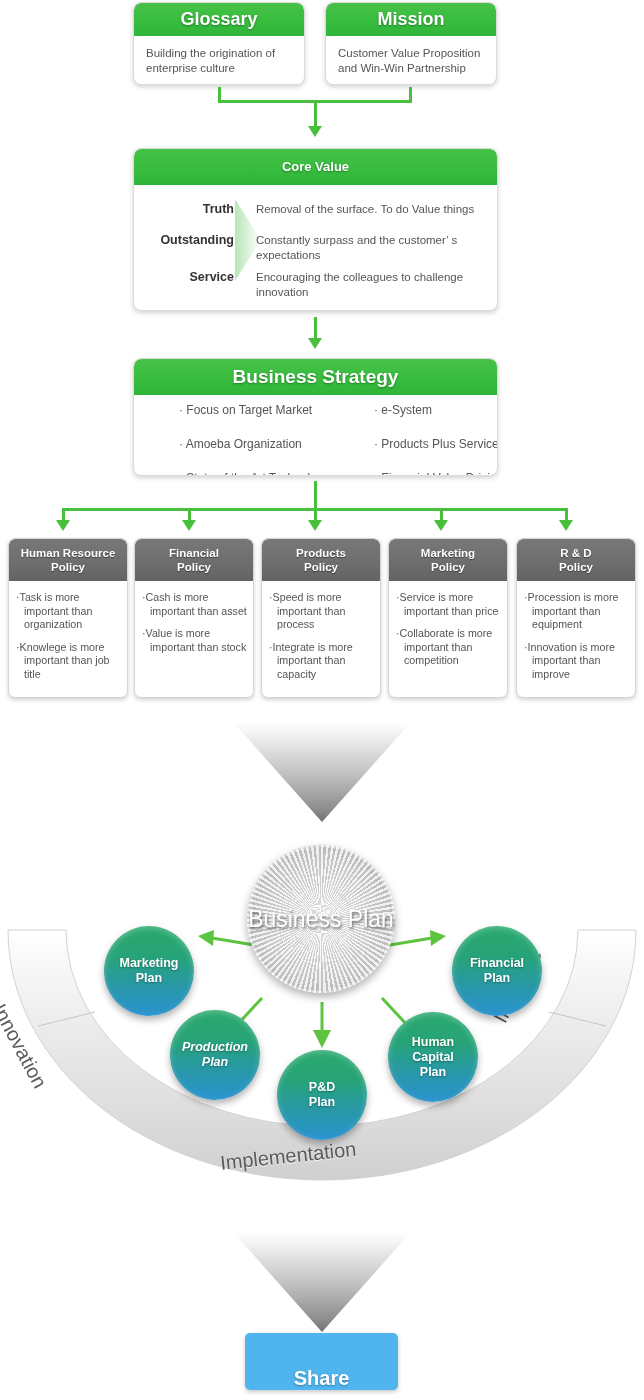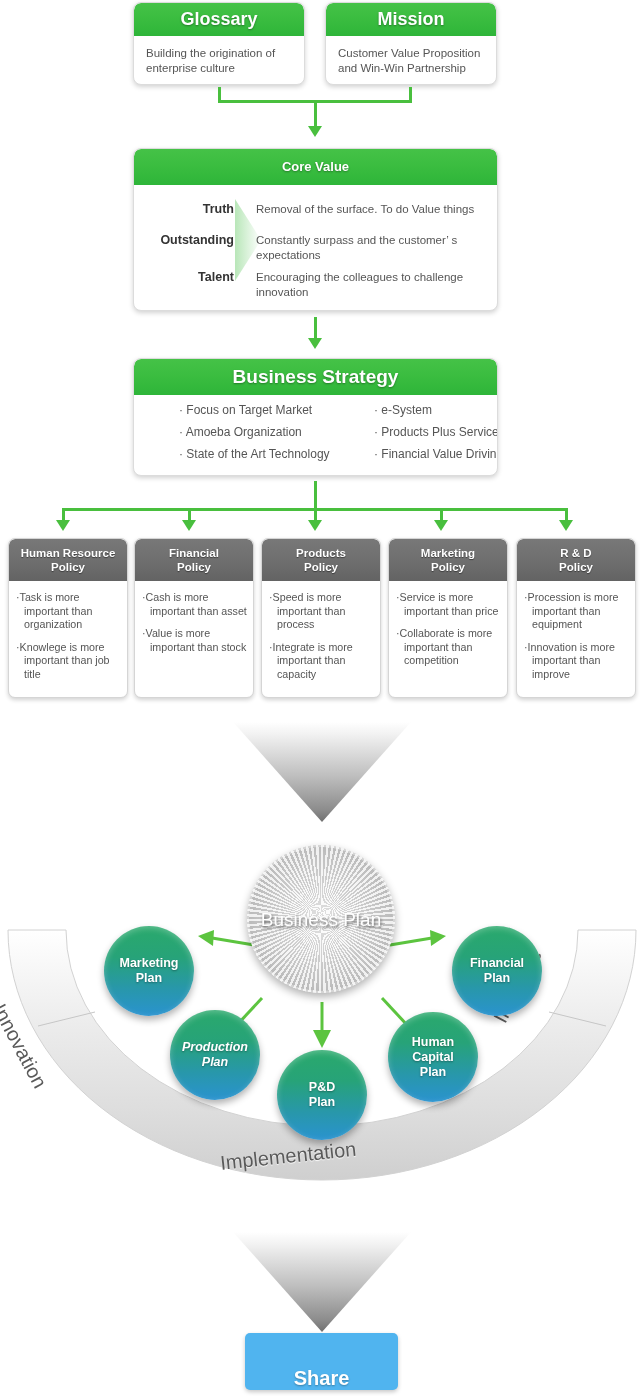--- a/index.html
+++ b/index.html
@@ -55,21 +55,21 @@
   .cv-desc {
     position: absolute; left: 122px; width: 238px;
     font-size: 11.5px; line-height: 15px; color: #555555;
   }
 
   
   #strategy-card { left: 133px; top: 358px; width: 365px; height: 118px; }
   #strategy-card .card-head { height: 36px; line-height: 36px; font-size: 19px; }
   .bs-grid {
     position: absolute; top: 44px; left: 0; width: 100%;
-    display: grid; grid-template-columns: 195px 170px; row-gap: 8px;
+    display: grid; grid-template-columns: 195px 170px; row-gap: 20px;
     padding-left: 45px;
   }
   .bs-item { font-size: 12px; color: #555555; }
   .bs-item:before { content: "\00B7  "; }
 
   
   .policy {
     position: absolute; top: 538px; width: 120px; height: 160px;
     background: #ffffff; border: 1px solid #d5d5d5; border-radius: 7px;
     box-shadow: 0 2px 4px rgba(0,0,0,0.18); overflow: hidden;
@@ -121,21 +121,21 @@
     position: absolute; left: 247px; top: 15px; width: 148px; height: 148px;
     border-radius: 50%;
     background:
       repeating-conic-gradient(from 0deg at 50% 50%,
         rgba(255,255,255,0.75) 0deg 2deg, rgba(175,175,175,0.35) 2deg 4deg),
       radial-gradient(circle at 50% 50%, #fbfbfb 0%, #e4e4e4 30%, #c9c9c9 62%, #a9a9a9 86%, #8e8e8e 100%);
     box-shadow: 0 4px 9px rgba(0,0,0,0.3), inset 0 0 0 2px rgba(255,255,255,0.4);
     display: flex; align-items: center; justify-content: center; flex-direction: column;
   }
   #business-plan .bp-text {
-    font-size: 19px; color: #ffffff; font-weight: normal; text-align: center;
+    font-size: 23px; color: #ffffff; font-weight: normal; text-align: center;
     line-height: 27px; text-shadow: 1px 2px 3px rgba(70,70,70,0.85);
   }
 
   
   .plan-circle {
     position: absolute; border-radius: 50%;
     background: linear-gradient(to bottom, #2aa96c 0%, #27a378 34%, #2897ab 70%, #2a93cf 100%);
     box-shadow: 0 4px 7px rgba(0,0,0,0.3), inset 0 2px 6px rgba(255,255,255,0.28);
     color: #ffffff; font-size: 12.5px; font-weight: bold; line-height: 15px;
     text-align: center; display: flex; align-items: center; justify-content: center;
@@ -187,21 +187,21 @@
 
     <div class="cv-row" style="top:53px;">
       <div class="cv-label">Truth</div>
       <div class="cv-desc">Removal of the surface. To do Value things</div>
     </div>
     <div class="cv-row" style="top:84px;">
       <div class="cv-label">Outstanding</div>
       <div class="cv-desc">Constantly surpass and the customer’ s expectations</div>
     </div>
     <div class="cv-row" style="top:121px;">
-      <div class="cv-label">Talent</div>
+      <div class="cv-label">Service</div>
       <div class="cv-desc">Encouraging the colleagues to challenge innovation</div>
     </div>
   </div>
 
   <div class="gline" style="left:314px;top:317px;width:3px;height:23px;"></div>
   <div class="garrow" style="left:308px;top:338px;"></div>
 
   <div class="card" id="strategy-card">
     <div class="card-head">Business Strategy</div>
     <div class="bs-grid">

